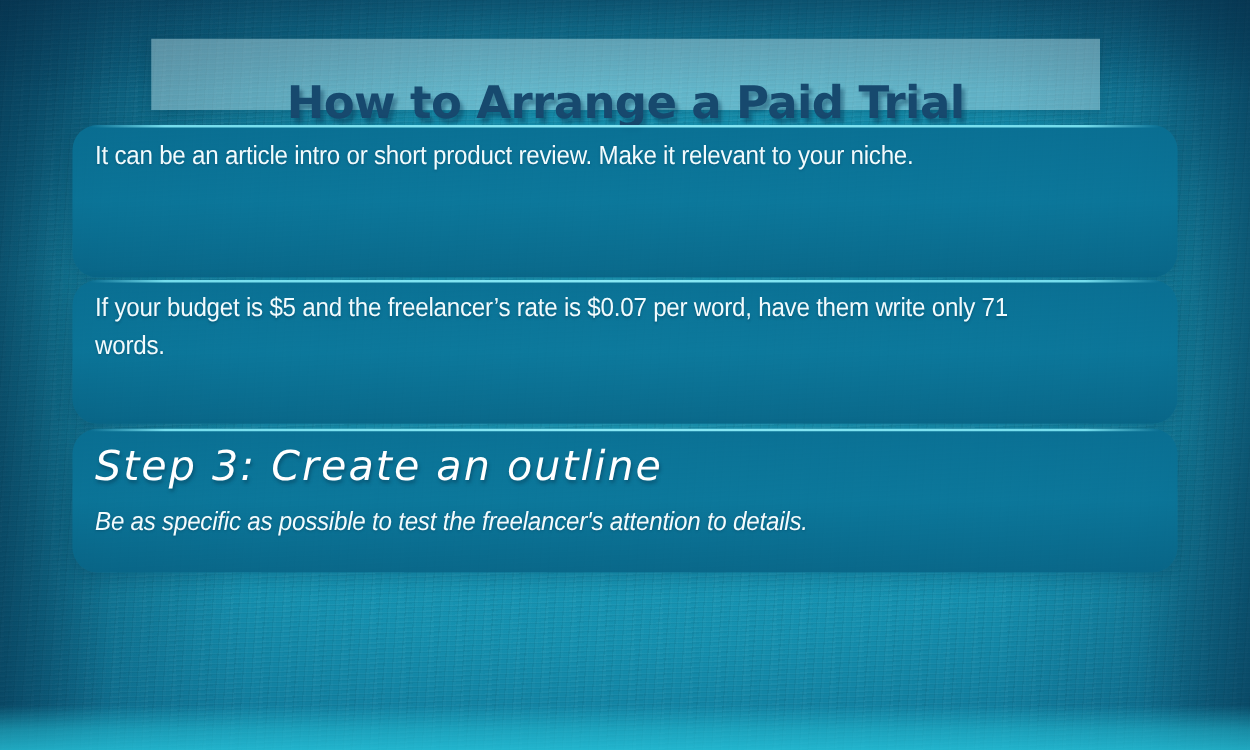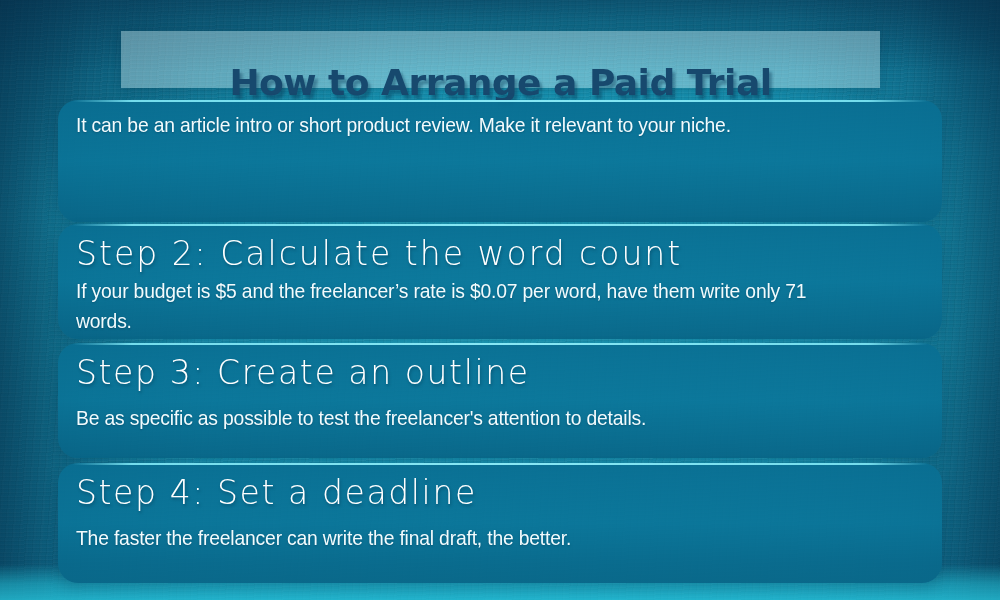--- a/index.html
+++ b/index.html
@@ -118,21 +118,21 @@
     position: absolute;
     left: 14px; right: 14px; top: 0;
     height: 2px;
     border-radius: 2px;
     background: linear-gradient(90deg, rgba(120,235,250,0.0) 0%, rgba(135,240,252,0.85) 7%,
                  rgba(150,245,255,0.9) 50%, rgba(135,240,252,0.85) 93%, rgba(120,235,250,0.0) 100%);
     pointer-events: none;
   }
   .card-1 { height: 122px; }
   .card-2 { height: 115px; margin-top: 2px; }
-  .card-3 { height: 115px; margin-top: 4px; }
+  .card-3 { height: 115px; margin-top: 4px; font-style: italic; }
   .card-4 { height: 120px; margin-top: 5px; }
 
   .step-heading {
     margin: 0;
     font-family: "DejaVu Sans", sans-serif;
     font-weight: 300;
     font-size: 33px;
     line-height: 44px;
     letter-spacing: 1.2px;
     color: #ffffff;
@@ -172,28 +172,23 @@
   <div class="title-band"></div>
   <h1 class="title-text">How to Arrange a Paid Trial</h1>
 
   <div class="cards">
 
     <div class="card card-1">
       <p class="step-body">It can be an article intro or short product review. Make it relevant to your niche.</p>
     </div>
 
     <div class="card card-2">
-      <h2 class="step-heading">Step 2: Calculate the word count</h2>
       <p class="step-body">If  your budget is $5 and the freelancer’s rate is $0.07 per word, have them write only 71 words.</p>
     </div>
 
     <div class="card card-3">
       <h2 class="step-heading">Step 3: Create an outline</h2>
       <p class="step-body">Be as specific as possible to test the freelancer's attention to details.</p>
     </div>
 
-    <div class="card card-4">
-      <h2 class="step-heading">Step 4: Set a deadline</h2>
-      <p class="step-body">The faster the freelancer can write the final draft, the better.</p>
-    </div>
 
   </div>
 </div>
 
 </body></html>

